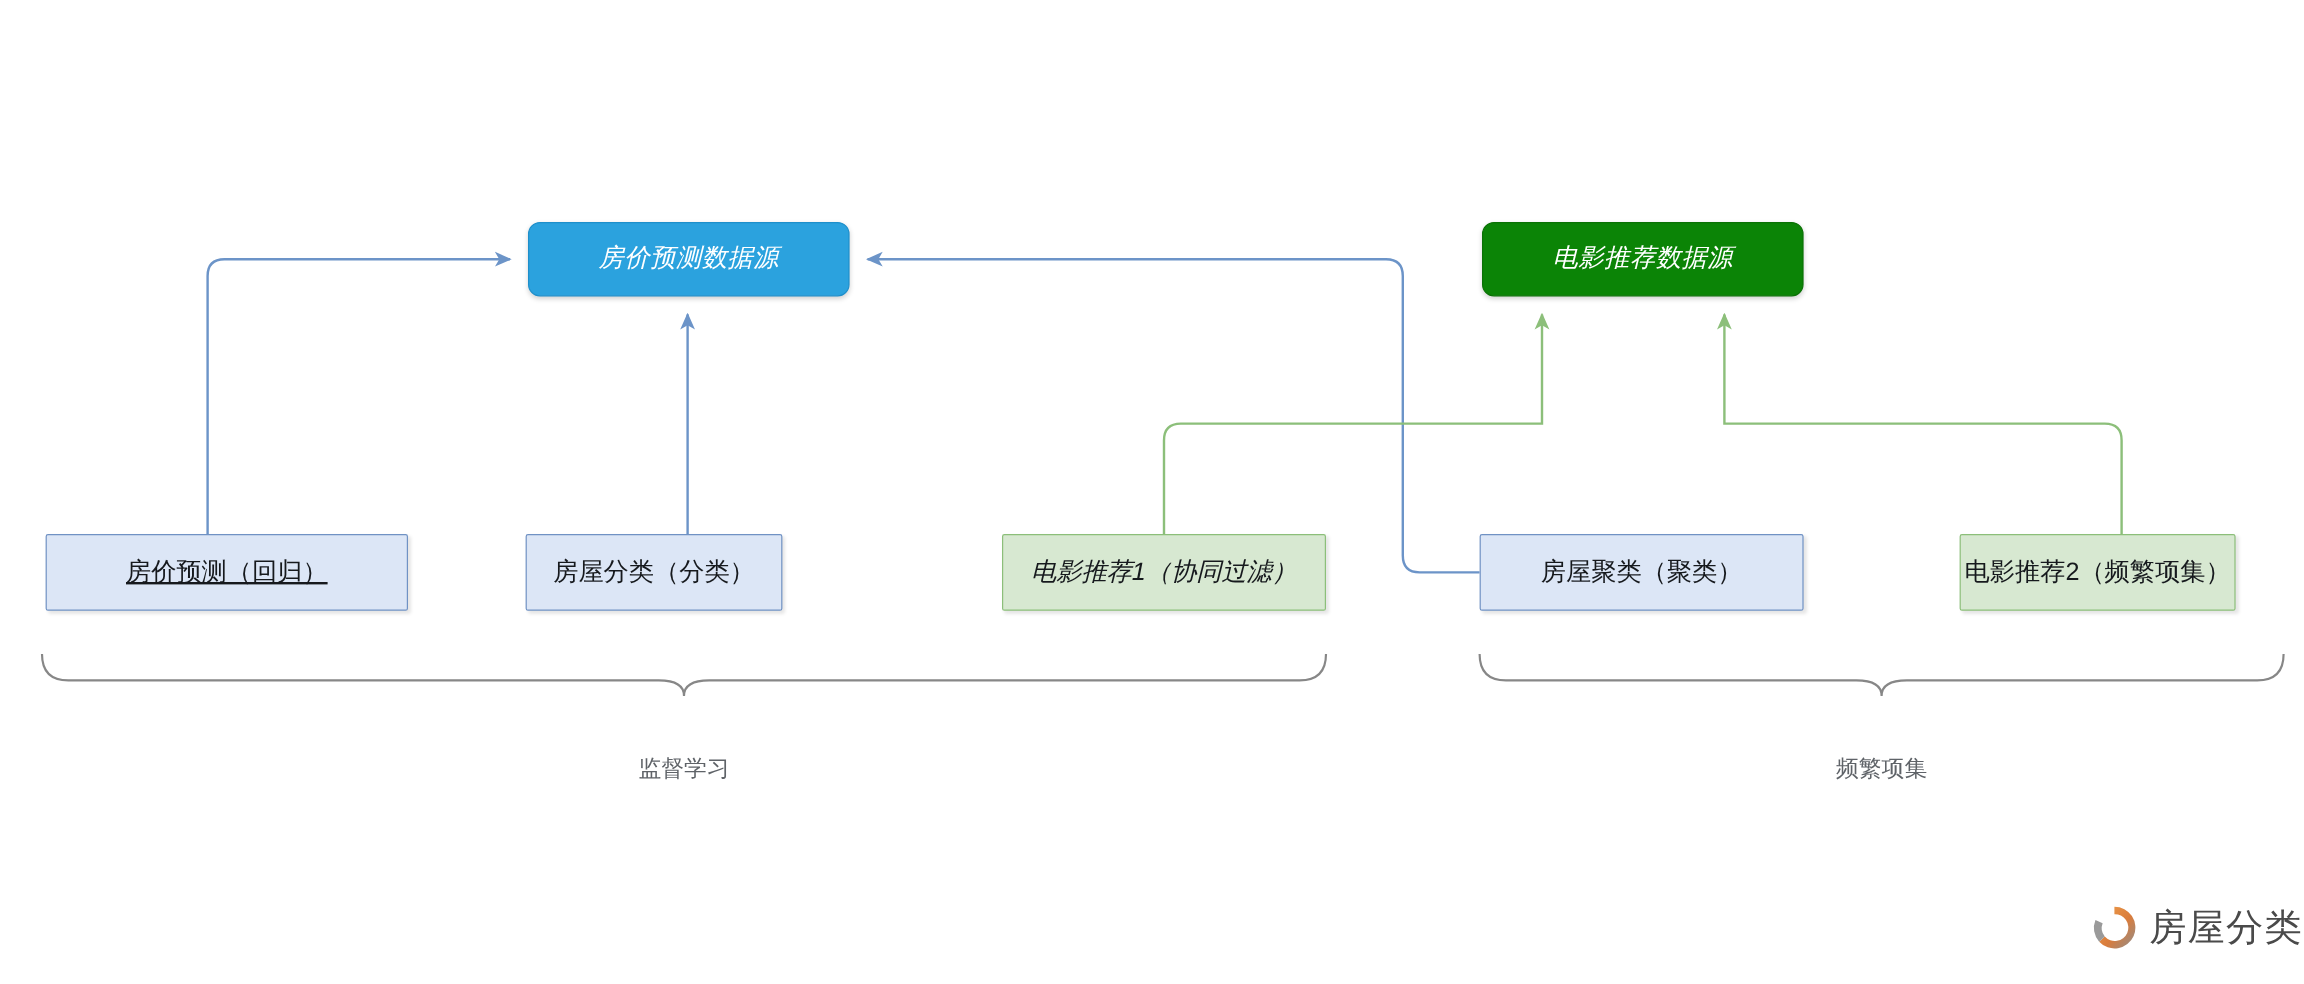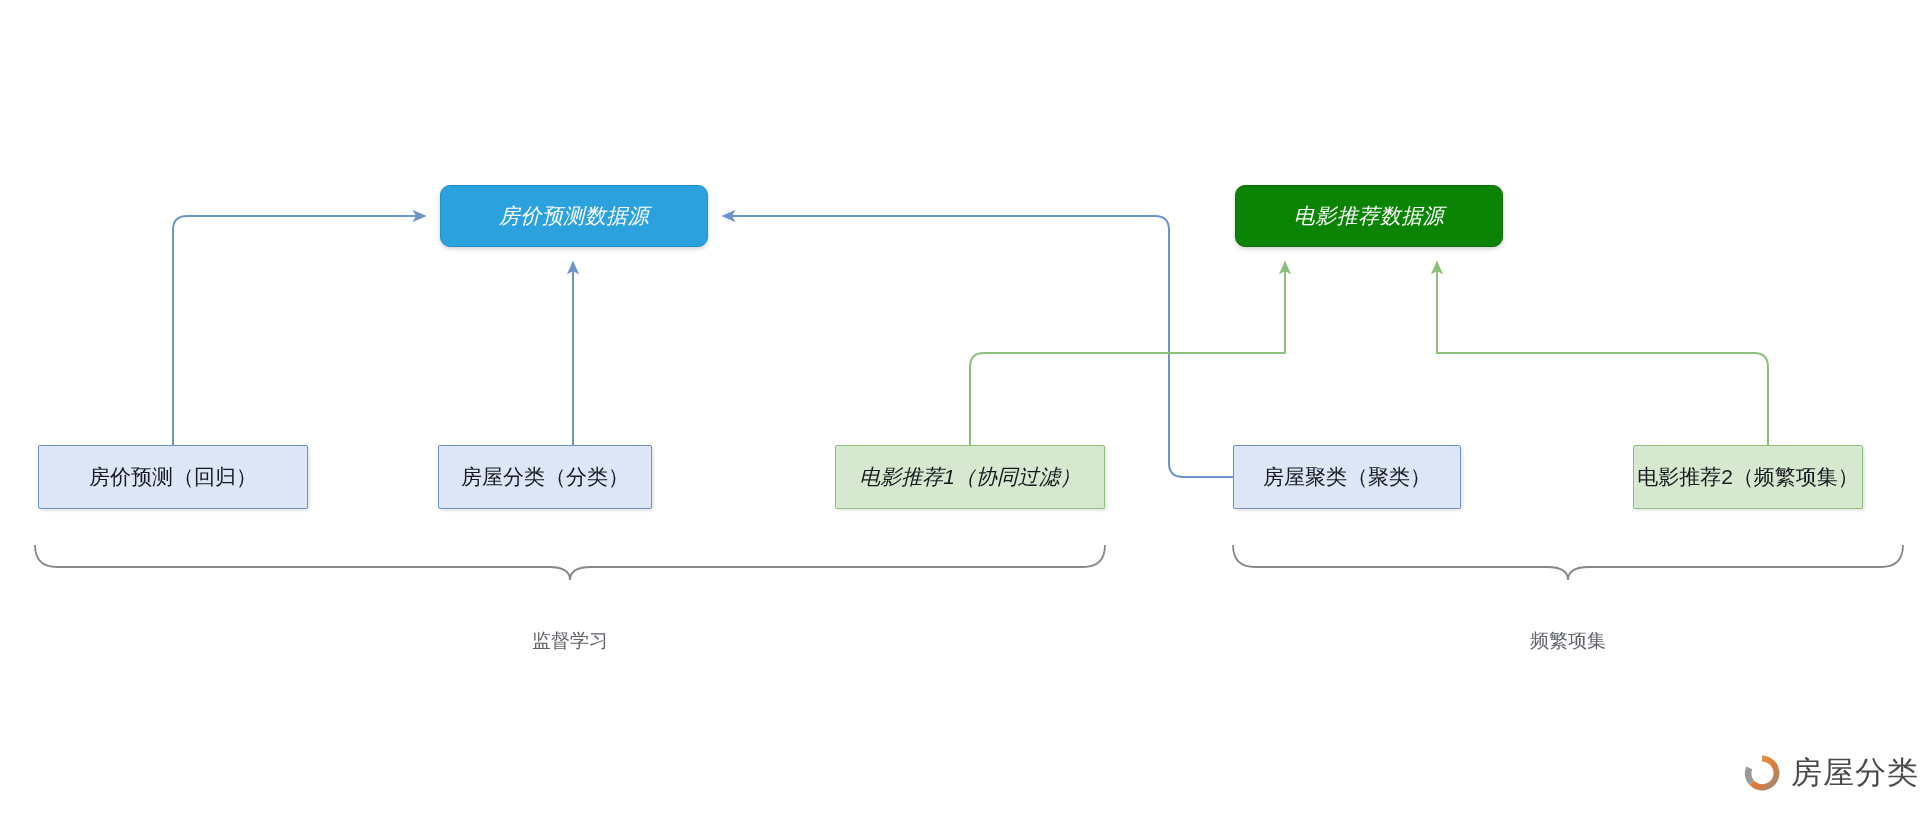--- a/index.html
+++ b/index.html
@@ -131,33 +131,33 @@
 </svg>
 
 <div class="node source source-blue" style="left:440px; top:185px; width:268px;">
   <span>房价预测数据源</span>
 </div>
 
 <div class="node source source-green" style="left:1235px; top:185px; width:268px;">
   <span>电影推荐数据源</span>
 </div>
 
-<div class="node leaf leaf-blue" style="left:38px; top:445px; width:270px;">
+<div class="node leaf leaf-blue" style="left:38px; top:445px; width:302px;text-decoration:underline;">
   <span>房价预测（回归）</span>
 </div>
 
 <div class="node leaf leaf-blue" style="left:438px; top:445px; width:214px;">
   <span>房屋分类（分类）</span>
 </div>
 
 <div class="node leaf leaf-green" style="left:835px; top:445px; width:270px;font-style:italic;">
   <span>电影推荐1（协同过滤）</span>
 </div>
 
-<div class="node leaf leaf-blue" style="left:1233px; top:445px; width:228px;">
+<div class="node leaf leaf-blue" style="left:1233px; top:445px; width:270px;">
   <span>房屋聚类（聚类）</span>
 </div>
 
 <div class="node leaf leaf-green" style="left:1633px; top:445px; width:230px;">
   <span>电影推荐2（频繁项集）</span>
 </div>
 
 <div class="group-label" style="left:470px; top:600px; width:200px;">监督学习</div>
 
 <div class="group-label" style="left:1468px; top:600px; width:200px;">频繁项集</div>

